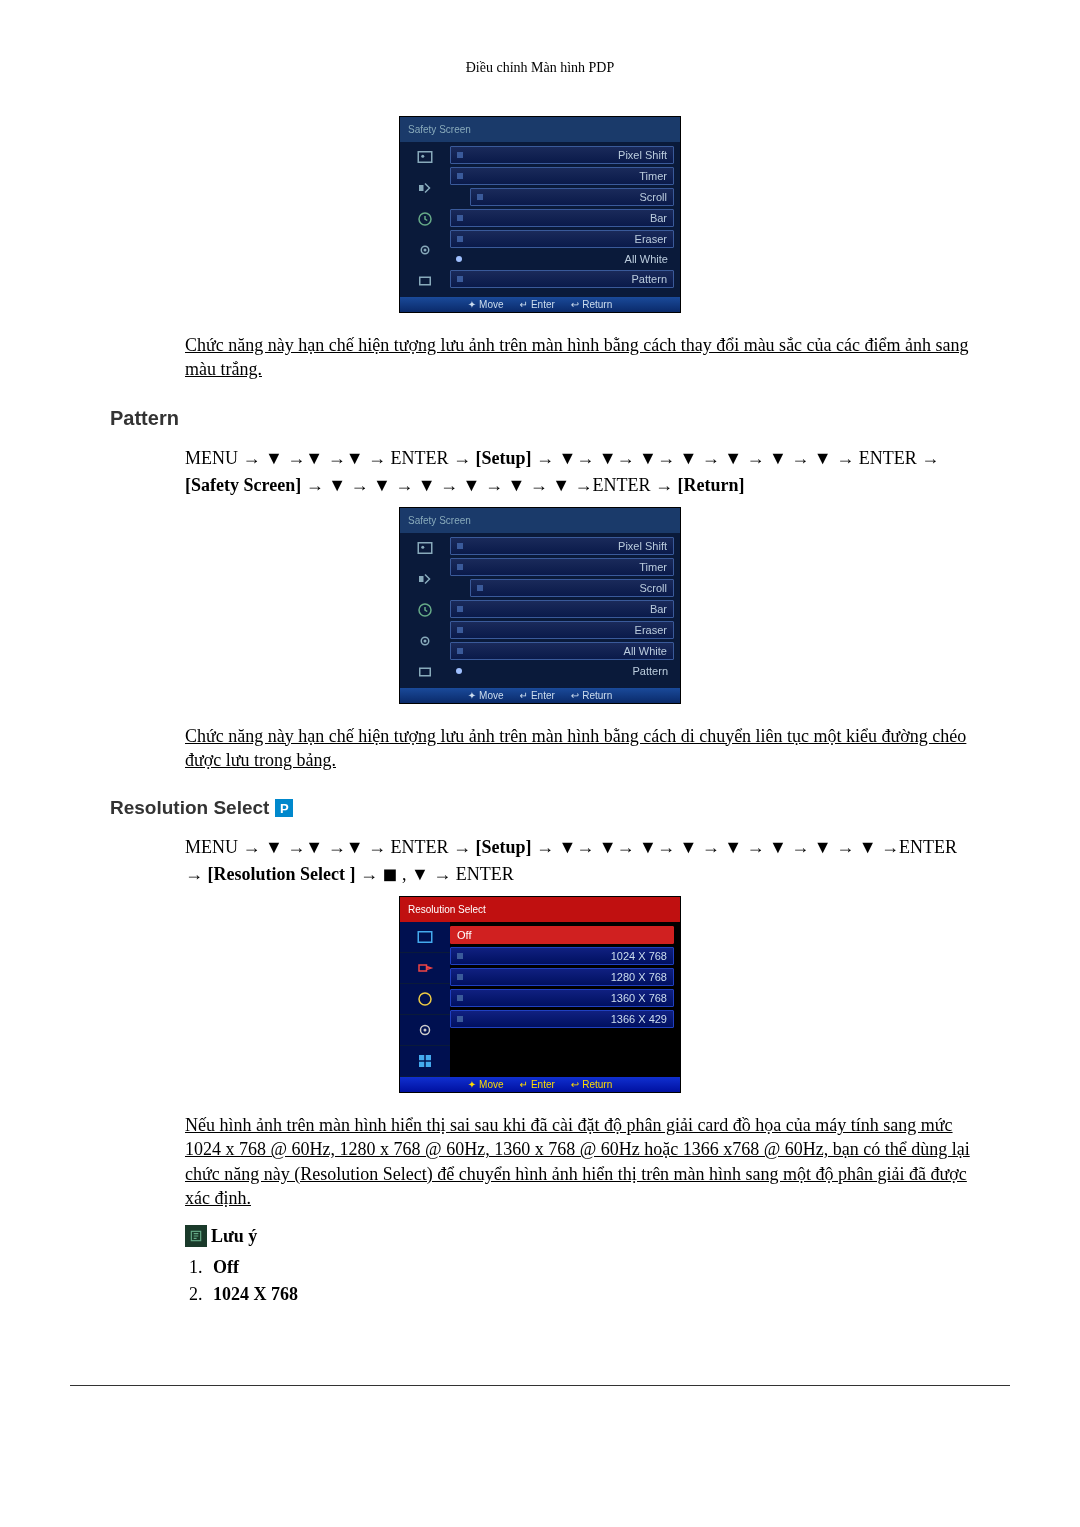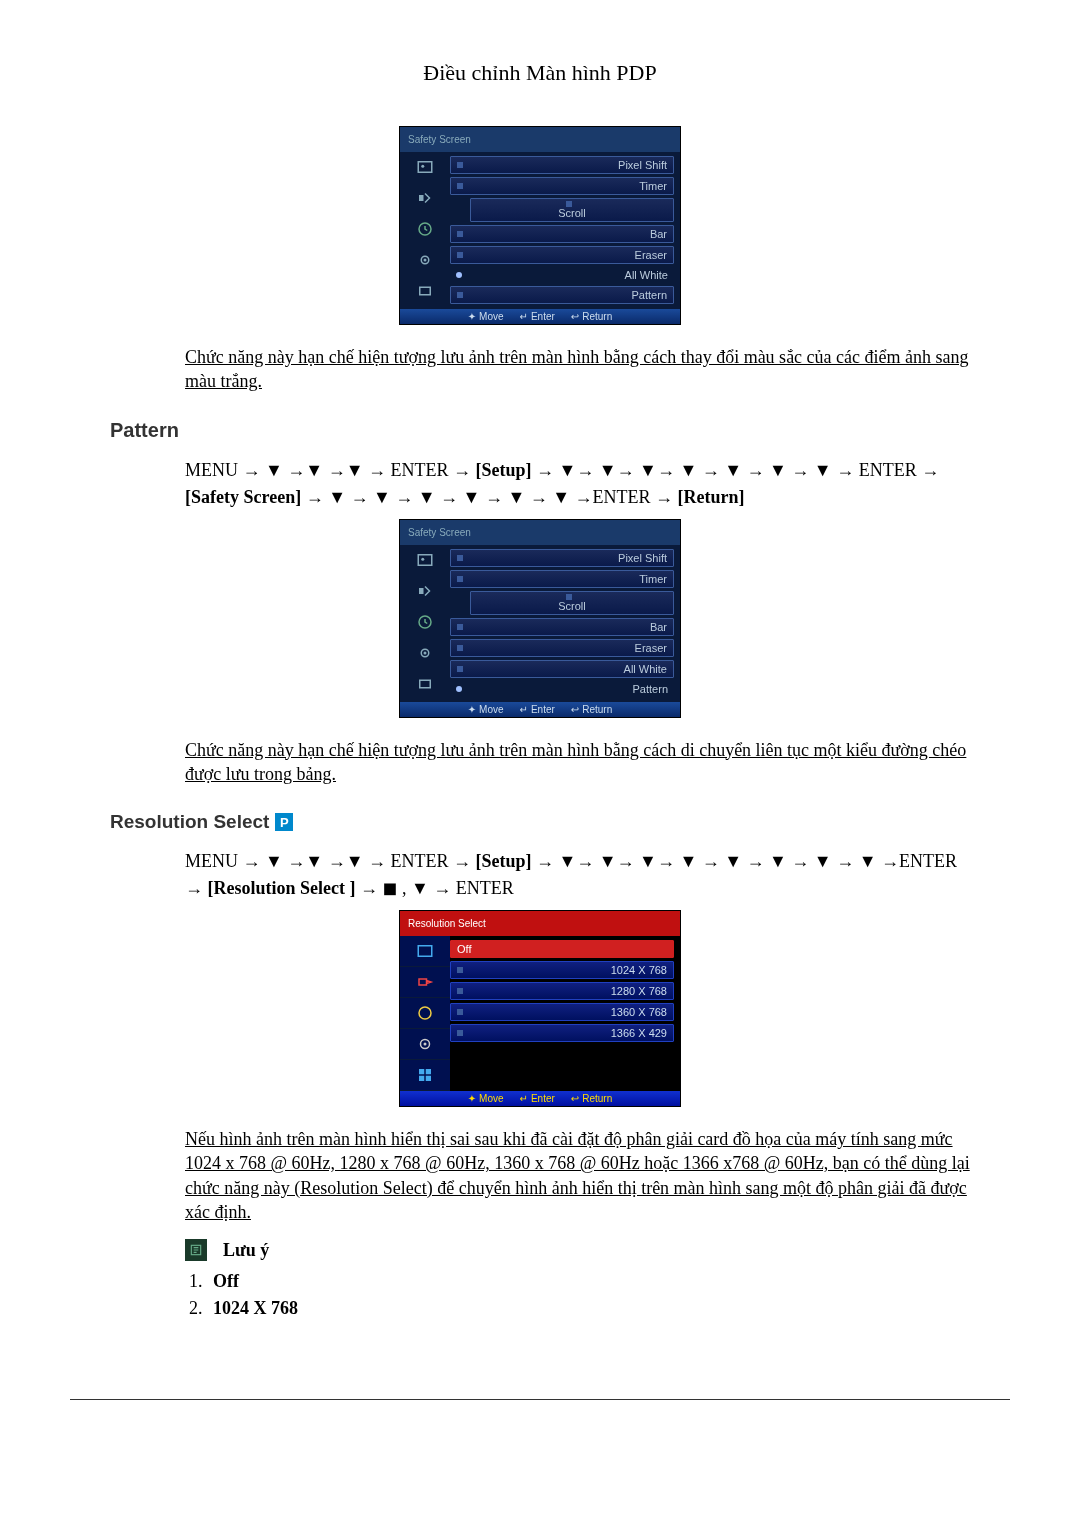--- a/index.html
+++ b/index.html
@@ -9,21 +9,21 @@
     font-family: "Times New Roman", serif;
     font-size: 18px;
     color: #000;
     width: 1080px;
   }
   .page {
     padding: 60px 110px 40px 110px;
   }
   .header-title {
     text-align: center;
-    font-size: 22px;
+    font-size: 14px;
     margin-bottom: 40px;
   }
   .osd-menu {
     width: 280px;
     margin: 0 auto 20px auto;
     background: #0a1a3a;
     border: 1px solid #000;
     font-family: Arial, sans-serif;
     font-size: 11px;
     color: #cde;
@@ -59,21 +59,21 @@
     align-items: center;
     background: linear-gradient(#1a2a5a, #0a1a4a);
     border: 1px solid #3a5a9a;
     border-radius: 1px;
     padding: 2px 6px;
     margin-bottom: 3px;
     color: #bcd;
     font-size: 11px;
     justify-content: space-between;
   }
-  .osd-row.indent { margin-left: 20px; flex-direction: column; }
+  .osd-row.indent { margin-left: 20px; }
   .osd-row .dot {
     width: 6px; height: 6px; background:#3a5a9a; margin-right:6px; display:inline-block;
   }
   .osd-row.selected .dot { background:#a0c0ff; border-radius:50%; }
   .osd-row.noborder { background:none; border:none; }
   .osd-footer {
     background: linear-gradient(#1a4a9a, #0a2a6a);
     padding: 2px 6px;
     display: flex;
     gap: 16px;
@@ -119,21 +119,21 @@
     font-weight: bold;
   }
   .nav-path {
     margin: 10px 0 8px 75px;
     line-height: 1.5;
   }
   .note-line {
     margin: 8px 0 8px 75px;
     display: flex;
     align-items: center;
-    gap: 16px;
+    gap: 4px;
     font-weight: bold;
   }
   .note-icon {
     width: 22px;
     height: 22px;
     background: #1a3a2a;
     display: inline-flex;
     align-items: center;
     justify-content: center;
   }

